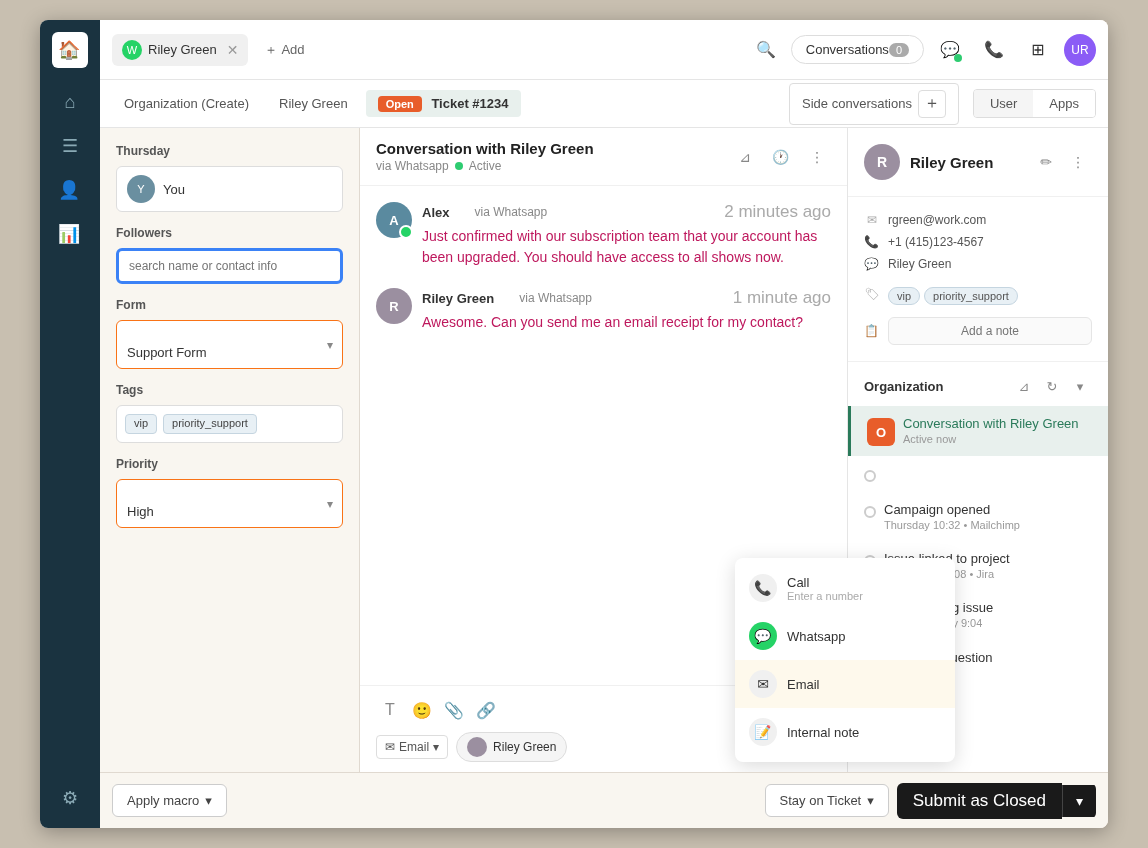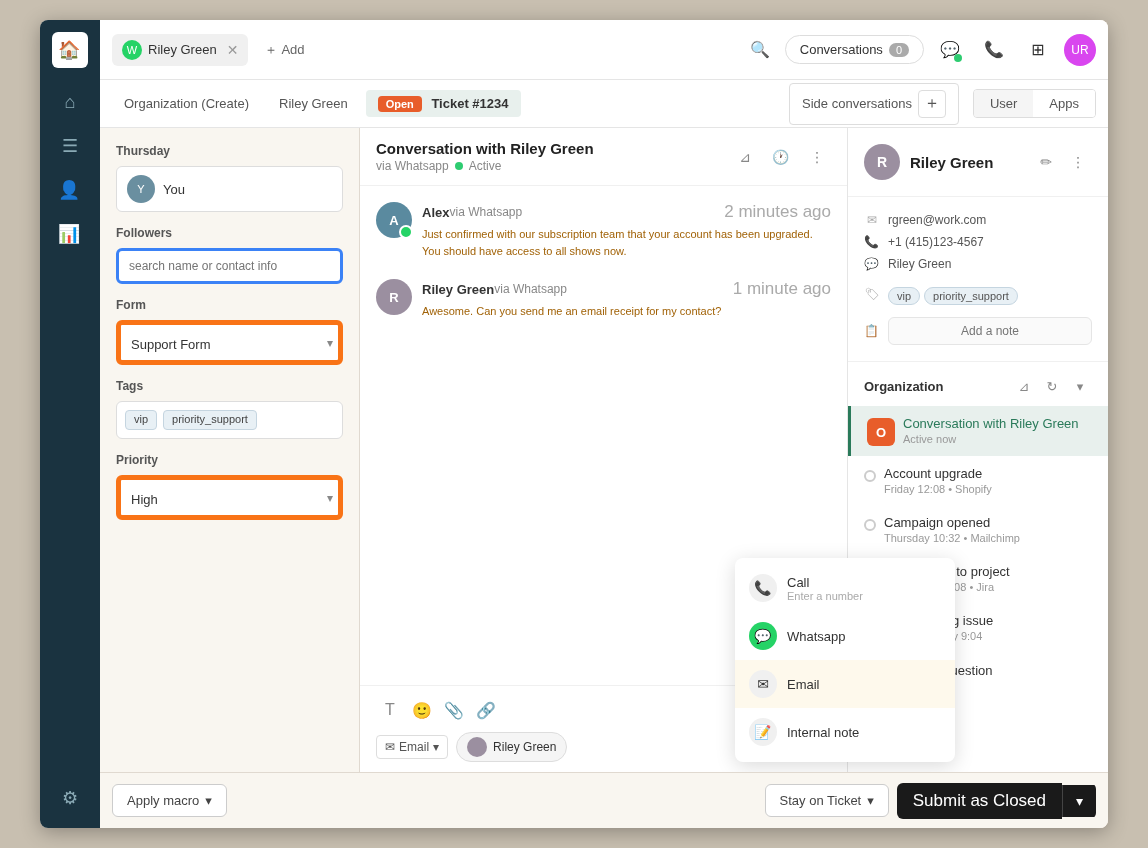--- a/index.html
+++ b/index.html
@@ -16,25 +16,25 @@
     .main-area { flex: 1; display: flex; flex-direction: column; background: #f3ede4; }
 
     
     .top-bar { height: 60px; background: #fff; display: flex; align-items: center; padding: 0 12px; gap: 8px; border-bottom: 1px solid #e5e5e5; }
     .tab-item { display: flex; align-items: center; gap: 6px; padding: 6px 10px; background: #f0f0f0; border-radius: 6px; font-size: 13px; color: #333; cursor: pointer; }
     .tab-whatsapp-icon { width: 20px; height: 20px; border-radius: 50%; background: #25d366; display: flex; align-items: center; justify-content: center; color: #fff; font-size: 11px; }
     .tab-close { color: #999; cursor: pointer; font-size: 14px; margin-left: 4px; }
     .tab-add { display: flex; align-items: center; gap: 4px; color: #666; font-size: 13px; cursor: pointer; padding: 6px 8px; }
     .top-bar-spacer { flex: 1; }
     .search-btn { width: 32px; height: 32px; display: flex; align-items: center; justify-content: center; color: #666; cursor: pointer; font-size: 16px; }
-    .conversations-btn { display: flex; align-items: center; gap: 6px; padding: 6px 14px; border: 1px solid #ddd; border-radius: 20px; font-size: 13px; color: #333; cursor: pointer; background: #fff; }
+    .conversations-btn { display: flex; align-items: center; padding: 6px 14px; border: 1px solid #ddd; border-radius: 20px; font-size: 13px; color: #333; cursor: pointer; background: #fff; }
     .conv-badge { background: #aaa; color: #fff; border-radius: 10px; padding: 1px 7px; font-size: 11px; }
     .top-icon-btn { width: 36px; height: 36px; display: flex; align-items: center; justify-content: center; color: #333; cursor: pointer; font-size: 16px; position: relative; }
     .status-dot { width: 8px; height: 8px; border-radius: 50%; background: #2ecc71; position: absolute; bottom: 6px; right: 6px; }
-    .user-avatar-top { width: 32px; height: 32px; border-radius: 50%; background: #d946ef; display: flex; align-items: center; justify-content: center; color: #fff; font-size: 12px; cursor: pointer; overflow: hidden; }
+    .user-avatar-top { width: 32px; height: 32px; border-radius: 50%; background: #8b5cf6; display: flex; align-items: center; justify-content: center; color: #fff; font-size: 12px; cursor: pointer; overflow: hidden; }
 
     
     .content-tabs { height: 48px; background: #fff; display: flex; align-items: center; padding: 0 12px; gap: 6px; border-bottom: 1px solid #e5e5e5; }
     .content-tab { padding: 6px 12px; font-size: 13px; color: #555; cursor: pointer; border-radius: 4px; }
     .content-tab.active { background: #e8f0ed; }
     .badge-open { background: #e85d2a; color: #fff; padding: 2px 8px; border-radius: 4px; font-size: 11px; font-weight: 600; }
     .ticket-id { font-weight: 600; color: #333; }
     .side-conv-btn { display: flex; align-items: center; gap: 6px; padding: 6px 12px; border: 1px solid #ddd; border-radius: 4px; font-size: 13px; color: #555; cursor: pointer; background: #fff; margin-left: auto; }
     .plus-btn { width: 28px; height: 28px; border: 1px solid #ddd; border-radius: 4px; display: flex; align-items: center; justify-content: center; color: #555; cursor: pointer; font-size: 16px; background: #fff; }
     .user-apps-tabs { display: flex; gap: 0; margin-left: 8px; border: 1px solid #ddd; border-radius: 4px; overflow: hidden; }
@@ -61,25 +61,25 @@
     .conv-via { font-size: 12px; color: #888; margin-top: 2px; display: flex; align-items: center; gap: 6px; }
     .active-dot { width: 8px; height: 8px; border-radius: 50%; background: #2ecc71; display: inline-block; }
     .conv-actions { display: flex; gap: 8px; }
     .conv-action-btn { width: 28px; height: 28px; display: flex; align-items: center; justify-content: center; color: #888; cursor: pointer; font-size: 14px; }
 
     
     .messages-area { flex: 1; overflow-y: auto; padding: 16px; display: flex; flex-direction: column; gap: 20px; }
     .message-row { display: flex; gap: 10px; align-items: flex-start; }
     .msg-avatar { width: 36px; height: 36px; border-radius: 50%; background: #8aaab5; flex-shrink: 0; display: flex; align-items: center; justify-content: center; color: #fff; font-size: 13px; font-weight: 600; position: relative; }
     .msg-content { flex: 1; }
-    .msg-header { display: flex; align-items: center; gap: 0; margin-bottom: 4px; }
+    .msg-header { display: flex; align-items: center; gap: 25px; margin-bottom: 4px; }
     .msg-name { font-size: 13px; font-weight: 600; color: #333; }
     .msg-via { font-size: 12px; color: #888; }
     .msg-time { font-size: 17px; color: #aaa; margin-left: auto; }
-    .msg-text { font-size: 11px; color: #a16207; line-height: 1.5; }
+    .msg-text { font-size: 14px; color: #be185d; line-height: 1.5; }
     .msg-avatar-indicator { width: 14px; height: 14px; border-radius: 50%; background: #25d366; position: absolute; bottom: -1px; right: -1px; border: 2px solid #fff; display: flex; align-items: center; justify-content: center; }
 
     
     .channel-dropdown { position: absolute; top: 430px; left: 375px; background: #fff; border-radius: 8px; box-shadow: 0 4px 20px rgba(0,0,0,0.15); width: 220px; z-index: 100; padding: 6px 0; }
     .channel-item { display: flex; align-items: center; gap: 10px; padding: 10px 14px; cursor: pointer; font-size: 13px; color: #333; }
     .channel-item.highlighted { background: #fef9ec; }
     .channel-icon { width: 28px; height: 28px; border-radius: 50%; display: flex; align-items: center; justify-content: center; font-size: 14px; }
     .channel-sub { font-size: 11px; color: #aaa; }
 
     
@@ -122,21 +122,21 @@
     .interaction-item { display: flex; align-items: flex-start; gap: 8px; padding: 10px 16px; cursor: pointer; }
     .interaction-item.active { background: #e8f0ed; border-left: 3px solid #2a7a5a; }
     .interaction-indicator { width: 28px; height: 28px; border-radius: 6px; display: flex; align-items: center; justify-content: center; color: #fff; font-size: 13px; font-weight: 700; flex-shrink: 0; margin-top: 2px; }
     .interaction-radio { width: 12px; height: 12px; border-radius: 50%; border: 2px solid #ccc; flex-shrink: 0; margin-top: 4px; }
     .interaction-info { flex: 1; }
     .interaction-title { font-size: 13px; font-weight: 500; color: #333; }
     .interaction-item.active .interaction-title { color: #2a7a5a; }
     .interaction-sub { font-size: 11px; color: #999; margin-top: 2px; }
 
     .select-wrapper { position: relative; }
-    .select-wrapper select { width: 100%; padding: 12px 30px 8px 10px; border: 5px solid #f97316; border-radius: 6px; background: #fff; font-size: 13px; color: #333; appearance: none; cursor: pointer; outline: none; }
+    .select-wrapper select { width: 100%; padding: 24px 30px 8px 10px; border: 1px solid #f97316; border-radius: 6px; background: #fff; font-size: 13px; color: #333; appearance: none; cursor: pointer; outline: none; }
     .select-arrow { position: absolute; right: 10px; top: 50%; transform: translateY(-50%); color: #888; font-size: 12px; pointer-events: none; }
   </style>
 </head>
 <body>
 
 <div class="app-container">
 
   <div class="sidebar">
     <div class="sidebar-logo">🏠</div>
     <div class="sidebar-icon">⌂</div>
@@ -376,24 +376,20 @@
         <div class="interaction-item active">
           <div class="interaction-indicator" style="background:#e85d2a;">O</div>
           <div class="interaction-info">
             <div class="interaction-title">Conversation with Riley Green</div>
             <div class="interaction-sub">Active now</div>
           </div>
         </div>
 
         <div class="interaction-item">
           <div class="interaction-radio"></div>
-          <div class="interaction-info">
-            <div class="interaction-title">Account upgrade</div>
-            <div class="interaction-sub">Friday 12:08 • Shopify</div>
-          </div>
         </div>
 
         <div class="interaction-item">
           <div class="interaction-radio"></div>
           <div class="interaction-info">
             <div class="interaction-title">Campaign opened</div>
             <div class="interaction-sub">Thursday 10:32 • Mailchimp</div>
           </div>
         </div>
 

